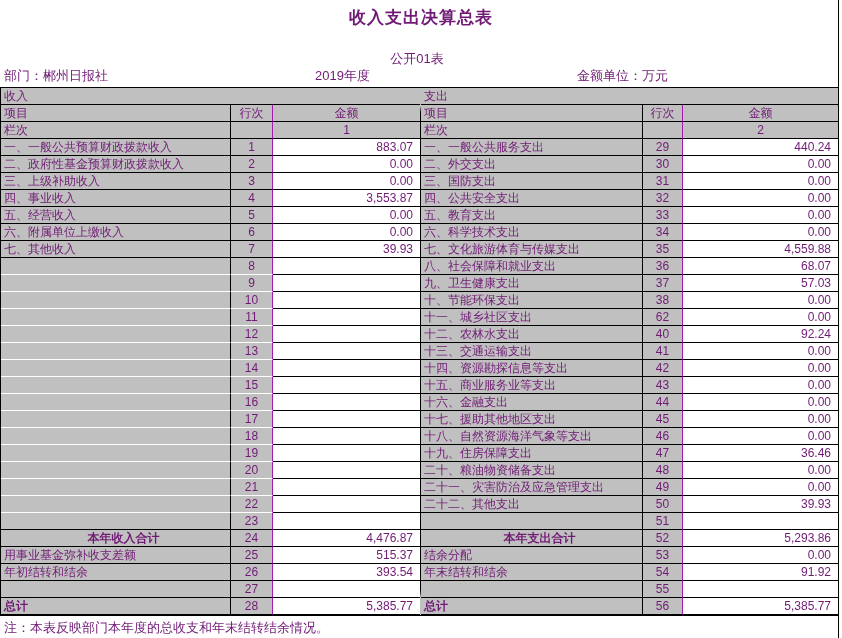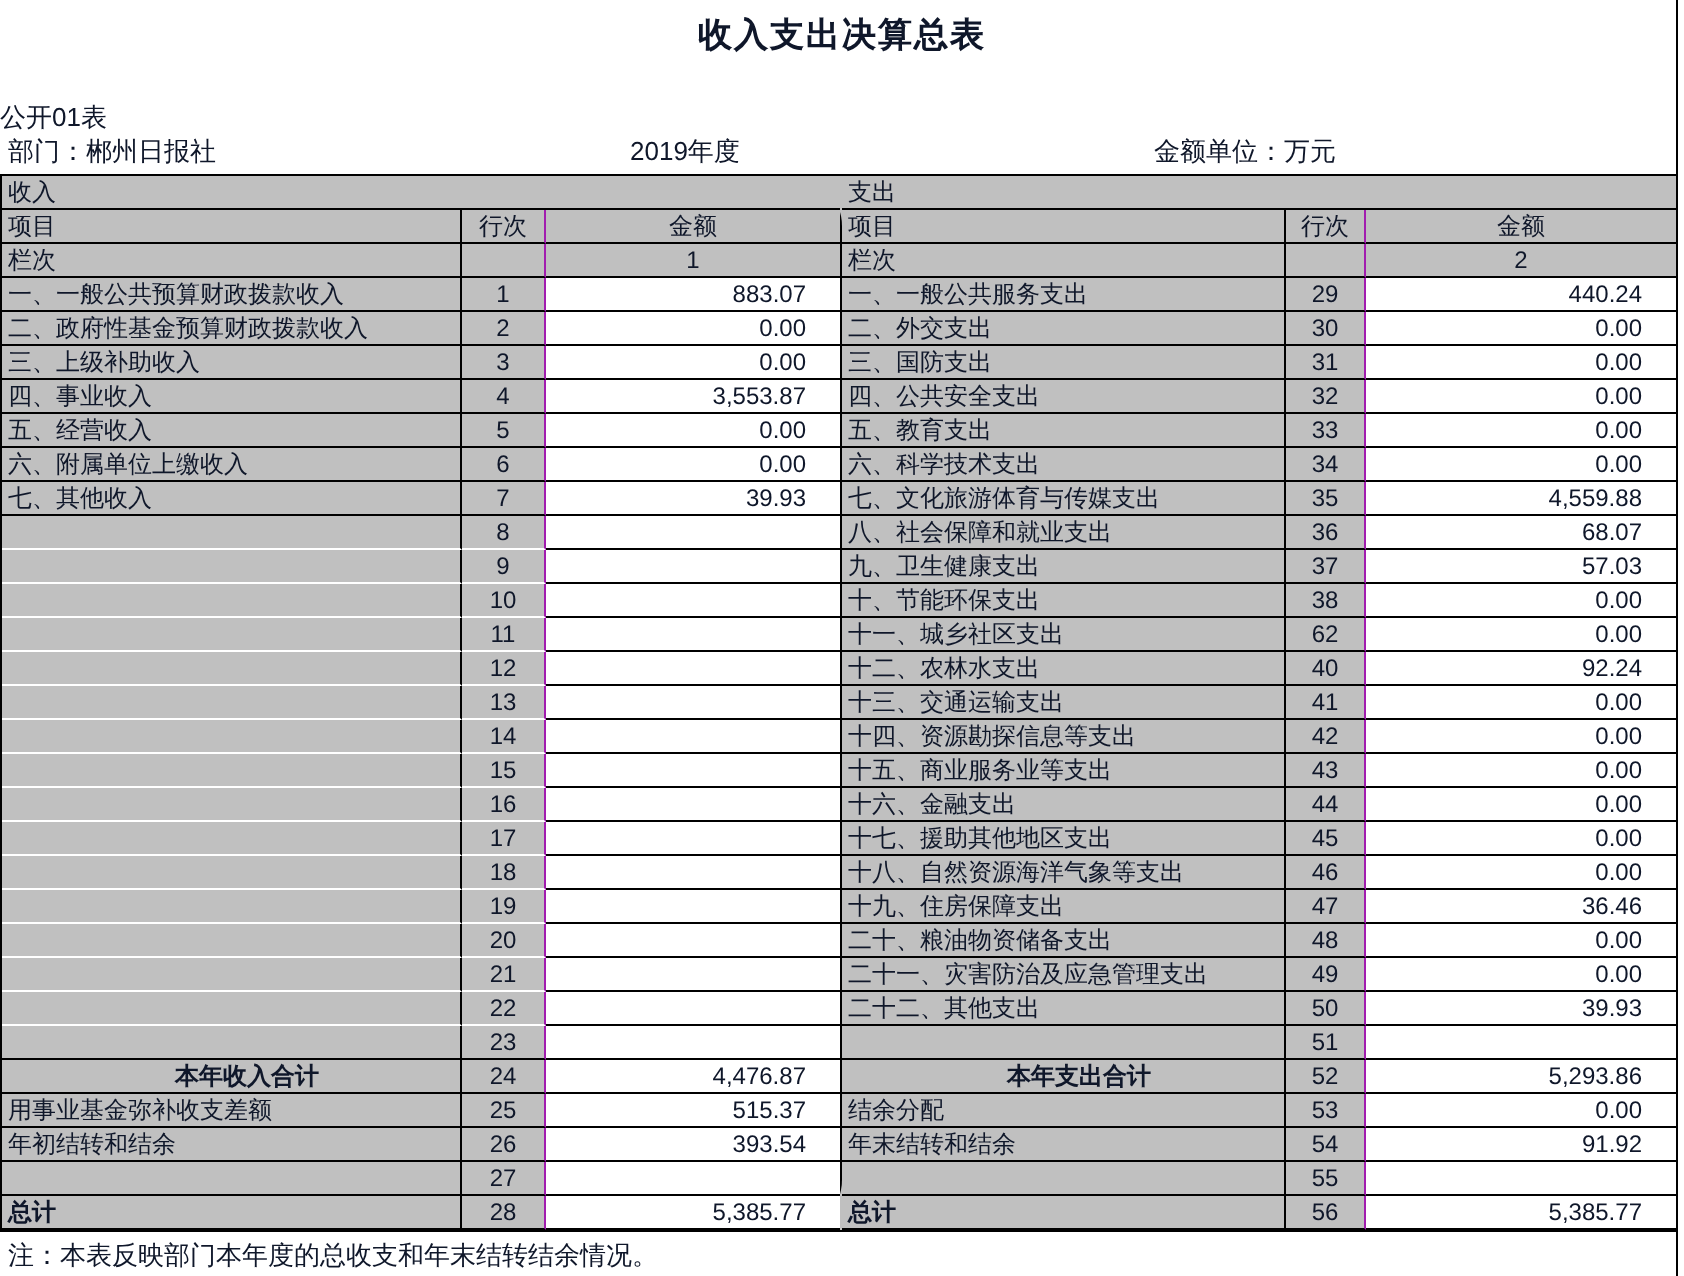--- a/index.html
+++ b/index.html
@@ -1,36 +1,36 @@
 <!DOCTYPE html>
 <html><head>
 <meta charset="utf-8">
 <style>
   * { margin:0; padding:0; box-sizing:border-box; }
   html,body { background:#fff; }
   .page {
     position:relative; width:842px; height:638px; background:#fff;
-    font-family:"Liberation Sans","DejaVu Sans",sans-serif; color:#0f172a; overflow:hidden;
+    font-family:"Liberation Sans","DejaVu Sans",sans-serif; color:#701a75; overflow:hidden;
   }
   .right-edge { position:absolute; left:838px; top:0; width:1px; height:638px; background:#000; }
   .title { position:absolute; top:6px; left:0; width:842px; text-align:center;
            font-size:17px; font-weight:bold; letter-spacing:1px; }
-  .meta1 { position:absolute; top:50px; left:0; width:834px; text-align:left; font-size:13px; }
+  .meta1 { position:absolute; top:50px; left:0; width:834px; text-align:center; font-size:13px; }
   .meta2 { position:absolute; top:67px; left:0; width:676px; height:17px; font-size:13px; }
   .meta2 .dept { position:absolute; left:4px; top:0; }
   .meta2 .year { position:absolute; left:315px; top:0; }
   .meta2 .unit { position:absolute; right:8px; top:0; }
   .tbl { position:absolute; top:87px; left:0; width:839px; border:1px solid #000; display:flex; background:#c0c0c0; }
   .half { display:grid; grid-auto-rows:17px;border-radius:25px; }
   .half.left  { width:420px; border-right:1px solid #000; grid-template-columns:230px 42px 1fr; }
   .half.right { flex:1; grid-template-columns:222px 40px 1fr; }
   .cell { font-size:12px; line-height:16px; white-space:nowrap; overflow:hidden; }
   .c-item { background:#c0c0c0; border-right:1px solid #000; padding-left:3px; }
   .c-no   { background:#c0c0c0; border-right:1px solid #a21caf; text-align:center; }
-  .c-amt  { background:#fff; text-align:right; padding-right:17px; border-bottom:1px solid #000; }
+  .c-amt  { background:#fff; text-align:right; padding-right:7px; border-bottom:1px solid #000; }
   .c-amt.hdr { background:#c0c0c0; text-align:center; padding-right:0; }
   .c-sec  { grid-column:1 / -1; background:#c0c0c0; border-bottom:1px solid #000; padding-left:3px; }
   .b-black { border-bottom:1px solid #000; }
   .b-white { border-bottom:1px solid #fff; }
   .bold { font-weight:bold; }
   .center { text-align:center; padding-left:16px; }
   .footnote { position:absolute; top:619px; left:4px; font-size:13px; }
 </style>
 </head>
 <body>

